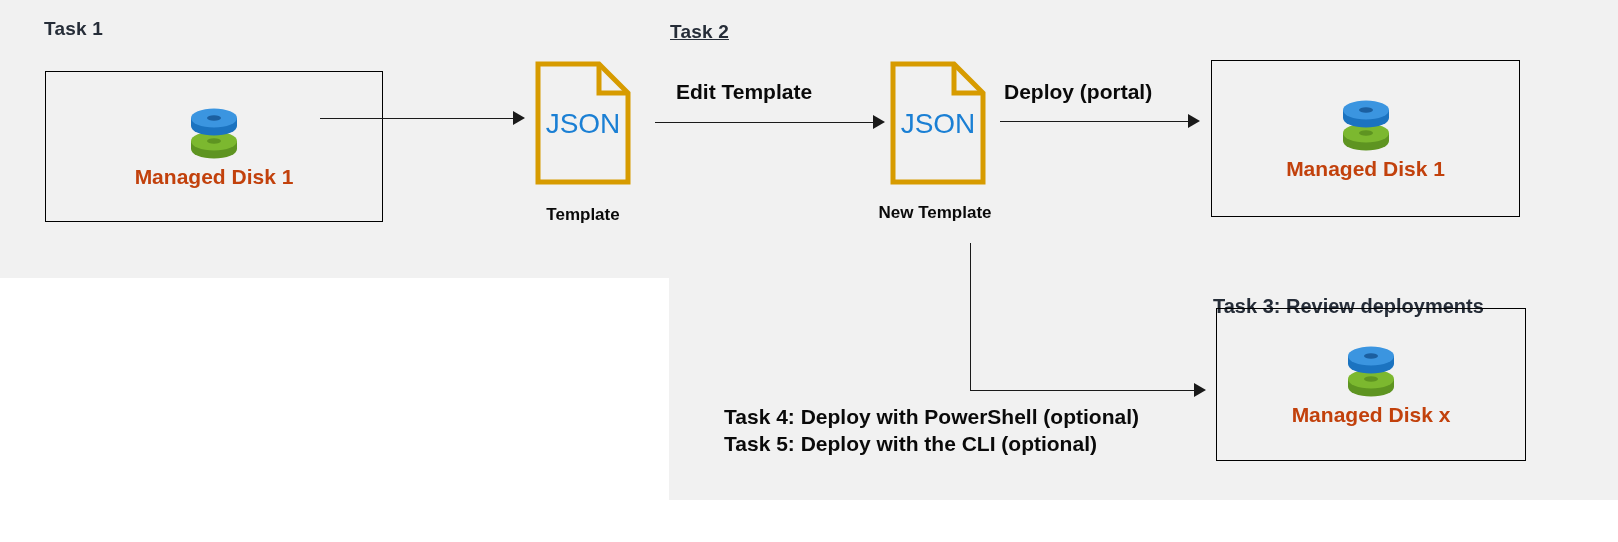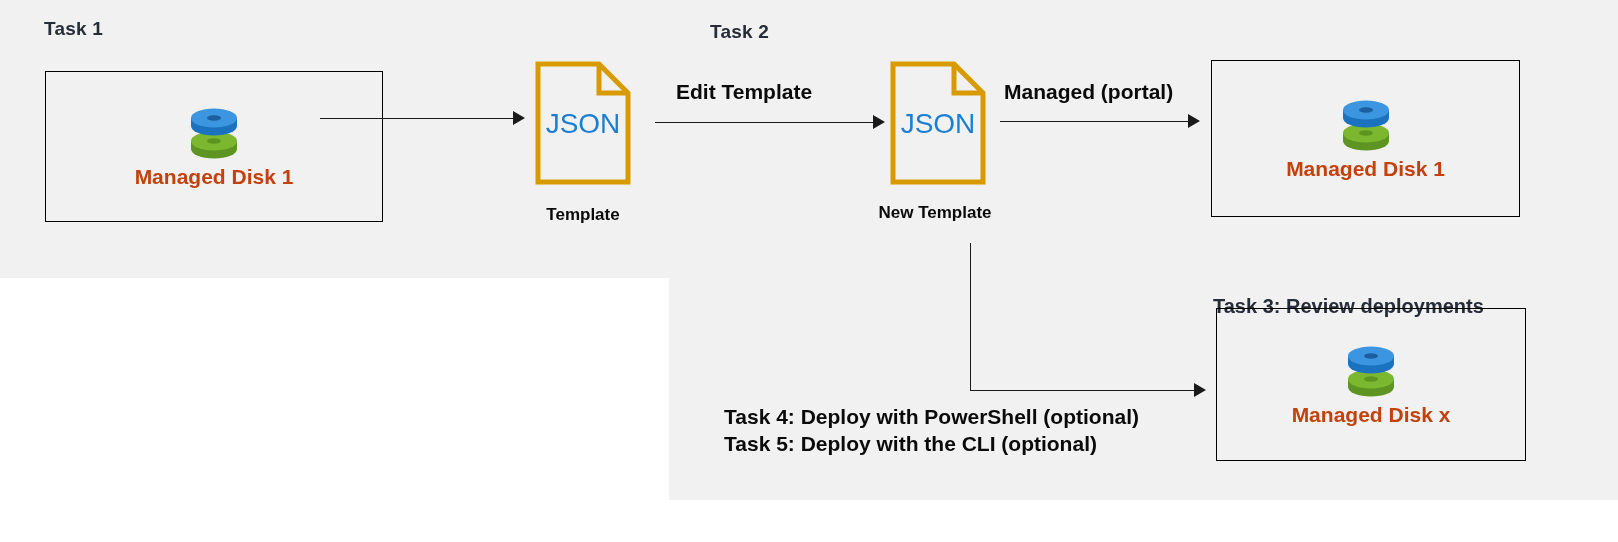--- a/index.html
+++ b/index.html
@@ -29,21 +29,21 @@
   
   .task-heading {
     position: absolute;
     color: #262d38;
     font-weight: bold;
     font-size: 19px;
     letter-spacing: 0.2px;
     white-space: nowrap;
   }
   #task1-heading { left: 44px;  top: 18px; }
-  #task2-heading { left: 710px; top: 21px; }
+  #task2-heading { left: 670px; top: 21px; text-decoration: underline; }
 
   #task3-label {
     position: absolute;
     left: 1213px;
     top: 248px;
     color: #262d38;
     font-weight: bold;
     font-size: 20px;
     white-space: nowrap;
     margin-top: 47px;
@@ -202,21 +202,21 @@
 
   <div class="json-doc" id="json-doc-2">
     <svg width="96" height="124" viewBox="0 0 96 124">
       <path d="M3 3 H64 L93 32 V121 H3 Z" fill="none" stroke="#d79b00" stroke-width="5"></path>
       <path d="M64 3 V32 H93" fill="none" stroke="#d79b00" stroke-width="5"></path>
       <text x="48" y="72" text-anchor="middle" font-family="'Liberation Sans', sans-serif" font-size="28" fill="#1a7fd4">JSON</text>
     </svg>
   </div>
   <div class="doc-caption" id="caption-new-template">New Template</div>
 
-  <div class="arrow-label" id="label-deploy-portal">Managed (portal)</div>
+  <div class="arrow-label" id="label-deploy-portal">Deploy (portal)</div>
   <div class="hline" id="arrow3-line"></div>
   <div class="arrowhead" id="arrow3-head"></div>
 
   <div class="disk-box" id="box-md1-right">
     <div class="disk-box-inner">
       <svg class="disk-icon" width="58" height="56" viewBox="0 0 58 56">
         <ellipse cx="29" cy="44" rx="23" ry="9.5" fill="#5e9421"></ellipse>
         <rect x="6" y="36" width="46" height="8" fill="#5e9421"></rect>
         <ellipse cx="29" cy="36" rx="23" ry="9.5" fill="#7cb82f"></ellipse>
         <ellipse cx="29" cy="36" rx="7" ry="2.8" fill="#5e9421"></ellipse>

